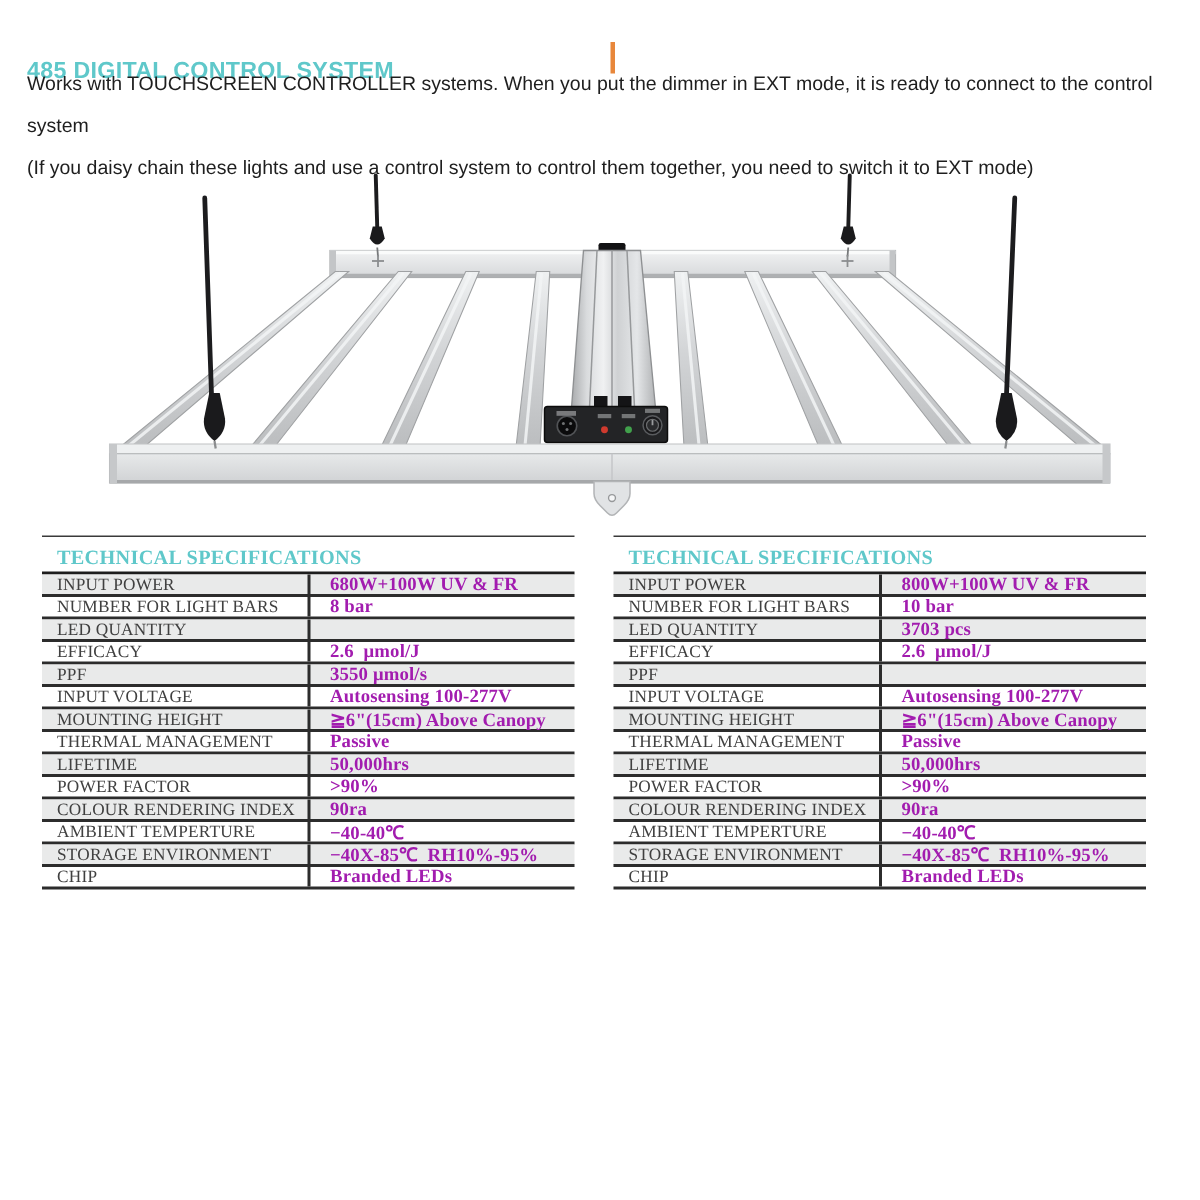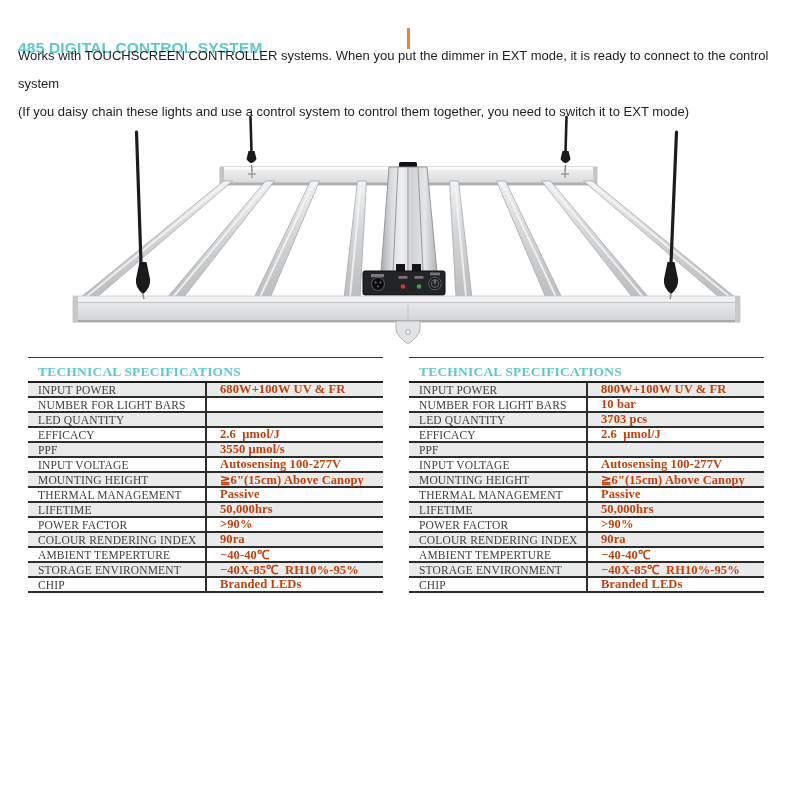--- a/index.html
+++ b/index.html
@@ -20,21 +20,21 @@
   .spec-table{position:absolute;top:357px;width:355px;border-top:1px solid #3a3a3a;box-sizing:border-box;font-family:Liberation Serif, serif;}
   .spec-table.left{left:28px;}
   .spec-table.right{left:409px;}
   .spec-header{height:25px;box-sizing:border-box;padding:6px 0 0 10px;font-size:13.5px;font-weight:bold;
     color:#5fc8ca;letter-spacing:0.2px;border-bottom:2px solid #1d1d1d;}
   .row{display:flex;height:15px;box-sizing:border-box;border-bottom:2px solid #2c2c2c;background:#fff;}
   .row.alt{background:#e9eaea;}
   .cell-label{width:179px;box-sizing:border-box;padding-left:10px;display:flex;align-items:center;
     font-size:11.5px;color:#404040;letter-spacing:0.15px;border-right:2px solid #2c2c2c;}
   .cell-value{flex:1;box-sizing:border-box;padding-left:13px;display:flex;align-items:center;
-    font-size:12.5px;font-weight:bold;color:#c2410c;white-space:pre;letter-spacing:0.1px;}
+    font-size:12.5px;font-weight:bold;color:#a21caf;white-space:pre;letter-spacing:0.1px;}
 </style>
 </head>
 <body>
 
 <div id="page">
 
   <div class="orange-marker"></div>
   <div class="page-title">485 DIGITAL CONTROL SYSTEM</div>
   <div class="page-desc">
     <div>Works with TOUCHSCREEN CONTROLLER systems. When you put the dimmer in EXT mode, it is ready to connect to the control system</div>
@@ -162,20 +162,21 @@
   </svg>
 
   <div class="spec-table left">
     <div class="spec-header">TECHNICAL SPECIFICATIONS</div>
     <div class="row alt">
         <div class="cell-label">INPUT POWER</div>
         <div class="cell-value">680W+100W UV &amp; FR</div>
       </div>
     <div class="row">
         <div class="cell-label">NUMBER FOR LIGHT BARS</div>
+        <div class="cell-value">8 bar</div>
       </div>
     <div class="row alt">
         <div class="cell-label">LED QUANTITY</div>
       </div>
     <div class="row">
         <div class="cell-label">EFFICACY</div>
         <div class="cell-value">2.6  μmol/J</div>
       </div>
     <div class="row alt">
         <div class="cell-label">PPF</div>

